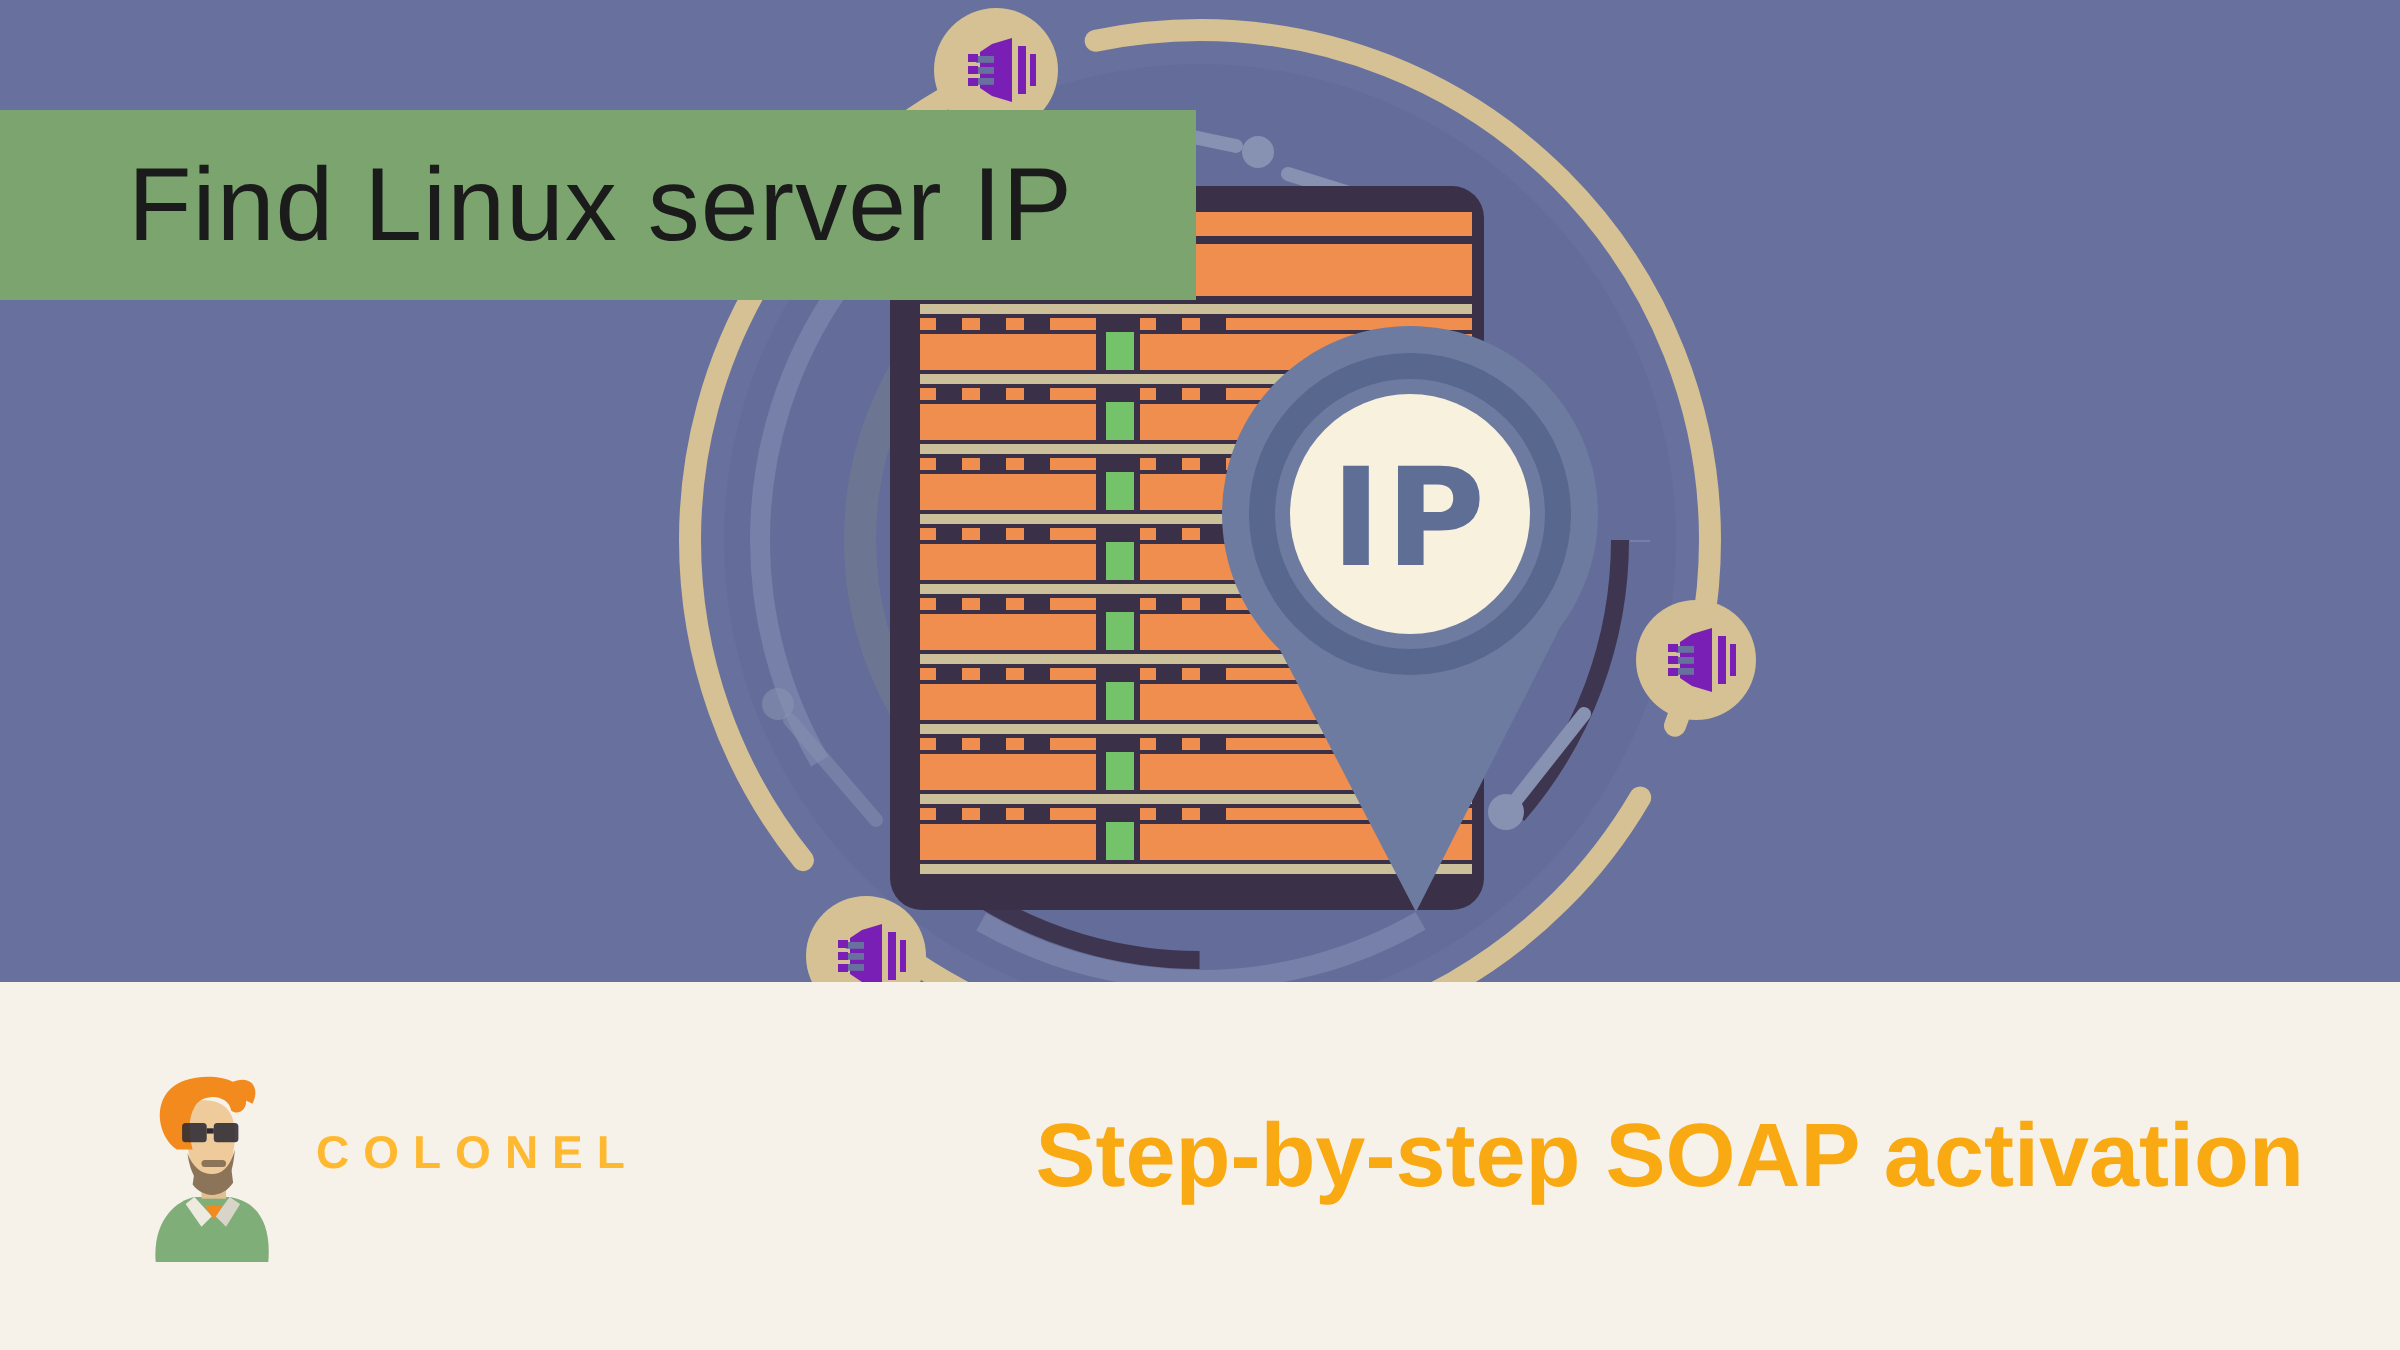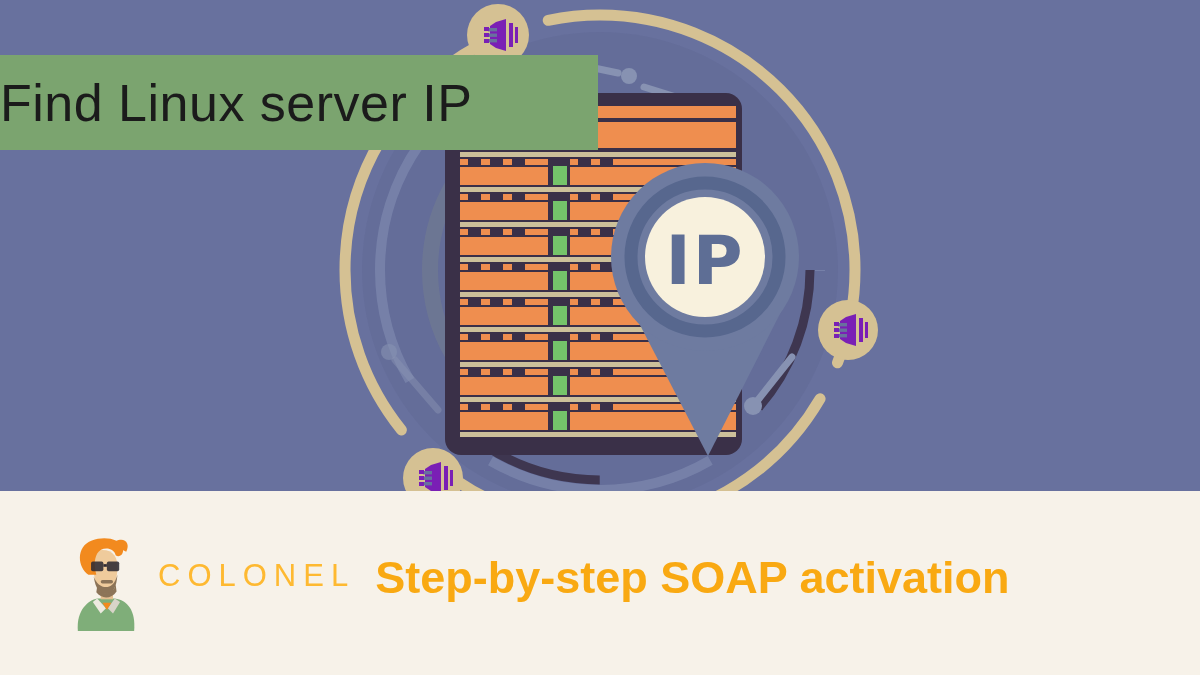--- a/index.html
+++ b/index.html
@@ -35,38 +35,38 @@
   .f-green{fill:var(--led_green);}
   .f-stripe{fill:var(--stripe_tan);}
   .f-pin{fill:var(--pin_blue);}
   .f-purple{fill:var(--node_purple);}
   .circuit{stroke:var(--circuit_blue);stroke-width:7;stroke-linecap:round;fill:none;}
   .circuit-dot{fill:var(--circuit_blue);}
   
   .banner{
     position:absolute;left:0;top:55px;width:598px;height:95px;
     background:var(--banner_green);
-    display:flex;align-items:center;box-sizing:border-box;
+    display:flex;align-items:center;box-sizing:border-box;padding-left:64px;
   }
   .banner-label{
     font-size:52px;color:var(--banner_text);letter-spacing:0.5px;white-space:nowrap;
   }
   
   .footer{
     position:absolute;left:0;bottom:0;width:1200px;height:184px;
     background:var(--footer_cream);
     display:flex;align-items:center;
   }
   .brand{display:flex;align-items:center;margin-left:62px;gap:8px;flex:0 0 auto;}
   .logo-text{
-    color:var(--logo_gold);font-weight:normal;font-size:31px;letter-spacing:7px;
+    color:var(--logo_gold);font-weight:bold;font-size:23px;letter-spacing:7px;
     margin-top:-14px;
   }
   .footer-title{
-    flex:1;text-align:left;color:var(--accent_gold);
+    flex:1;text-align:right;color:var(--accent_gold);
     font-weight:bold;font-size:45px;line-height:1.18;
     padding:0 48px 0 20px;margin-top:-10px;
   }
 </style>
 </head>
 <body>
 
 <div class="stage">
 
   <svg class="art" width="1200" height="675" viewBox="0 0 1200 675">

